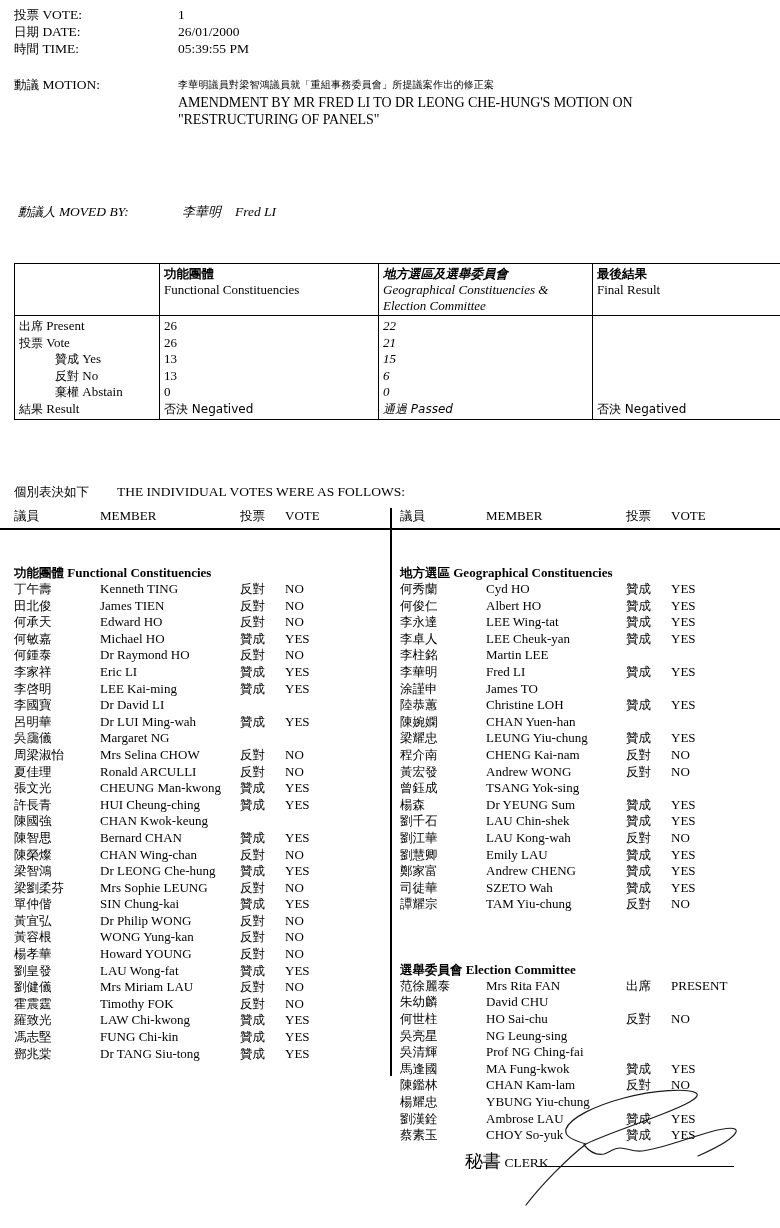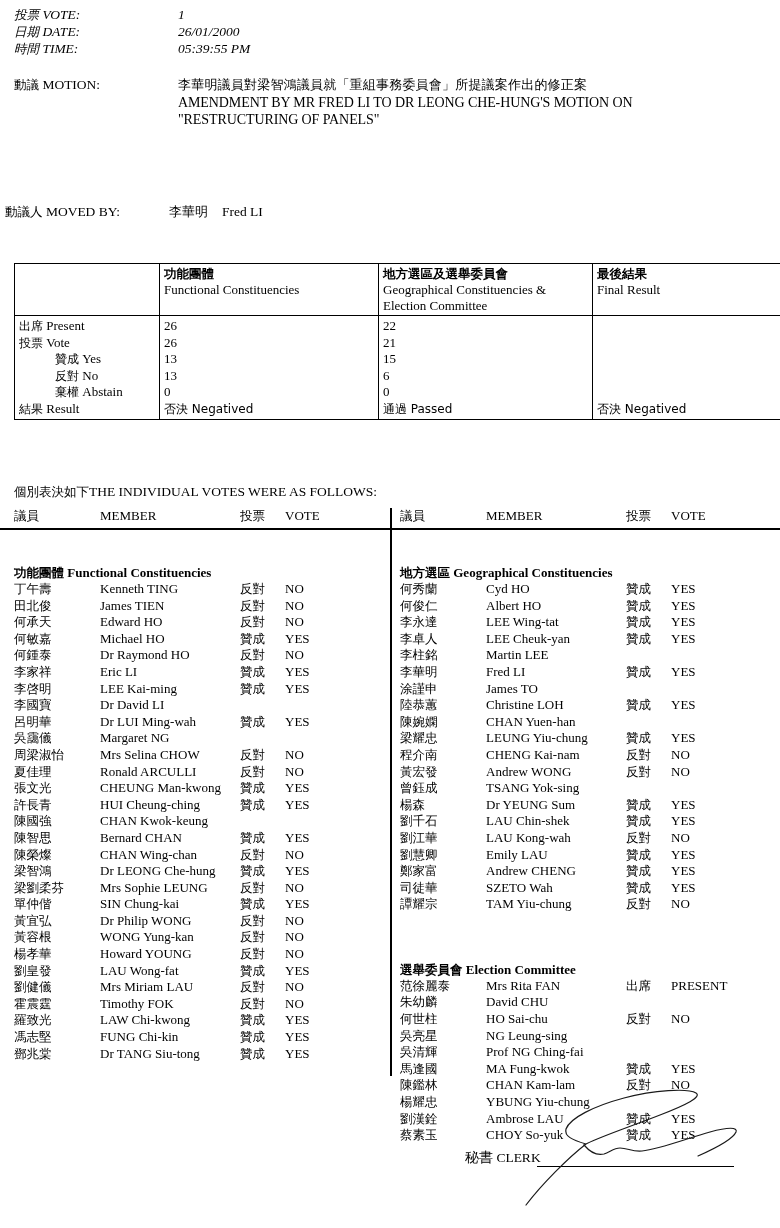--- a/index.html
+++ b/index.html
@@ -21,21 +21,20 @@
     width: 780px;
     height: 1228px;
   }
 
   
   .meta {
     position: absolute;
     left: 14px;
     top: 6px;
     width: 752px;
-    font-style: italic;
   }
   .meta-row {
     display: flex;
     line-height: 17px;
     font-size: 13.5px;
   }
   .meta-label {
     width: 164px;
     flex: 0 0 164px;
     white-space: nowrap;
@@ -58,36 +57,37 @@
     line-height: 17.5px;
   }
   .motion-label {
     width: 164px;
     flex: 0 0 164px;
     white-space: nowrap;
   }
   .motion-text { flex: 1; }
   .motion-text .line-cjk {
     font-family: "DejaVu Sans", "Liberation Sans", sans-serif;
-    font-size: 13px;
+    font-size: 10px;
     letter-spacing: 0.2px;
   }
   .motion-text .line-en {
     font-size: 14px;
     letter-spacing: -0.1px;
   }
 
   .movedby {
     position: absolute;
-    left: 5px;
+    left: 18px;
     top: 203px;
     width: 752px;
     display: flex;
     font-size: 13.5px;
     line-height: 17px;
+    font-style: italic;
   }
   .movedby-label {
     width: 164px;
     flex: 0 0 164px;
     white-space: nowrap;
   }
   .movedby-name-cjk {
     font-family: "DejaVu Sans", "Liberation Sans", sans-serif;
     font-size: 13px;
     margin-right: 14px;
@@ -106,21 +106,21 @@
   .summary td, .summary th {
     border: 1.4px solid #000;
     vertical-align: top;
     padding: 2px 4px 1px 4px;
     font-weight: normal;
     text-align: left;
     line-height: 16px;
   }
   .summary .c0 { width: 136px; }
   .summary .c1 { width: 210px; }
-  .summary .c2 { width: 205px; }
+  .summary .c2 { width: 205px; font-style: italic; }
   .summary .c3 { width: 199px; }
   .summary .hdr-cjk {
     font-family: "DejaVu Sans", "Liberation Sans", sans-serif;
     font-size: 12.5px;
     font-weight: bold;
     display: block;
   }
   .summary .hdr-en {
     display: block;
     font-size: 13px;
@@ -141,21 +141,21 @@
   .indent { padding-left: 40px !important; }
 
   
   .indiv-title {
     position: absolute;
     left: 14px;
     top: 484px;
     font-size: 13.5px;
     white-space: nowrap;
   }
-  .indiv-title .cjk { }
+  .indiv-title .cjk { margin-right: 28px; }
 
   .vrule {
     position: absolute;
     left: 390px;
     top: 508px;
     width: 1.6px;
     height: 568px;
     background: #000;
   }
   .hrule {
@@ -237,21 +237,21 @@
     width: 400px;
     height: 140px;
   }
   .sig-label {
     position: absolute;
     left: 85px;
     top: 61px;
     font-size: 13.5px;
     white-space: nowrap;
   }
-  .sig-label .cjk { font-size: 14px; }
+  .sig-label .cjk { font-size: 18px; }
   .sig-line {
     position: absolute;
     left: 157px;
     top: 78px;
     width: 197px;
     height: 1.4px;
     background: #000;
   }
   .sig-svg {
     position: absolute;

